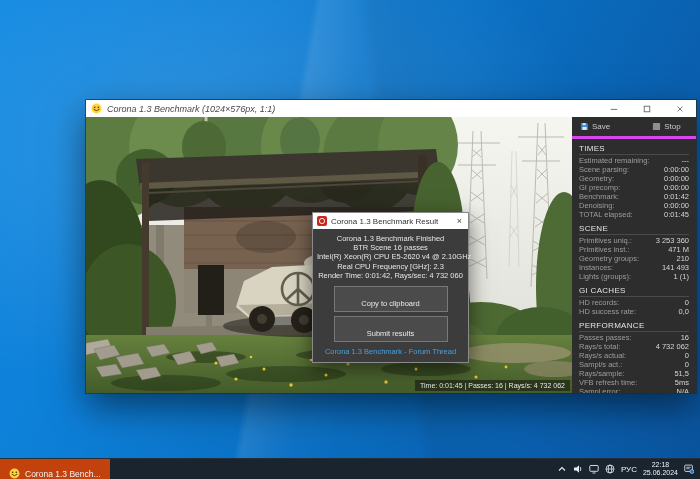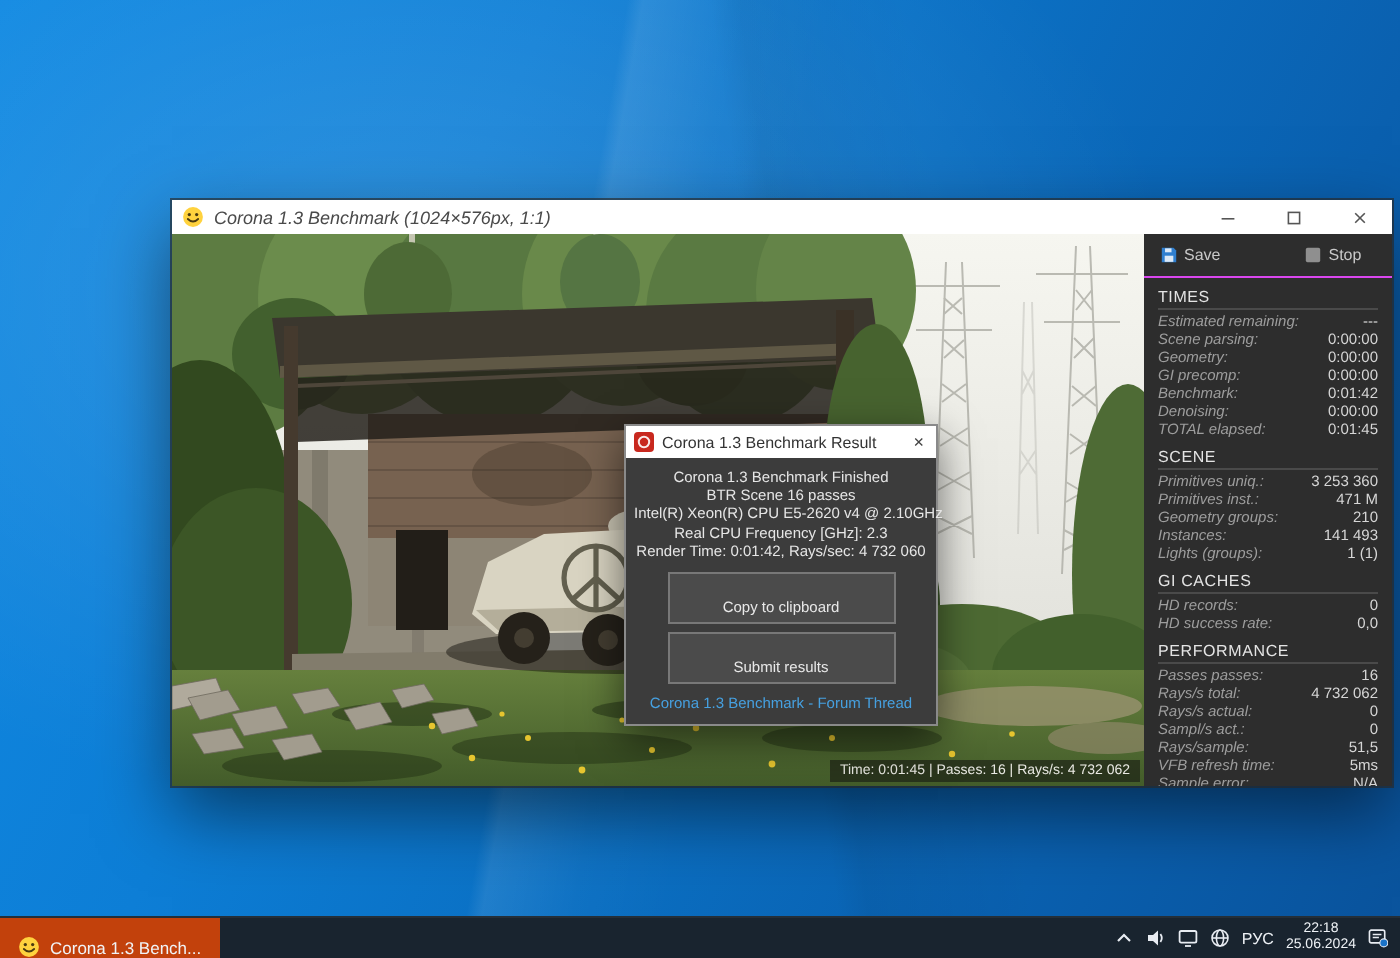--- a/index.html
+++ b/index.html
@@ -29,30 +29,30 @@
 
   
   .render-area { position:relative; width:486px; height:276px; background:#e8e8e2; overflow:hidden; }
   .render-area svg.scene { position:absolute; inset:0; width:100%; height:100%; display:block; }
   .status-overlay { position:absolute; right:2px; bottom:2px; background:rgba(18,18,16,0.55);
     color:#e9e9e3; font-size:7px; line-height:9px; padding:1px 5px; white-space:nowrap; }
 
   
   .sidebar { width:124px; height:276px; background:#2d2d2d; padding:0 7px; overflow:hidden; }
   .sb-toolbar { display:flex; align-items:center; justify-content:space-between; height:22px;
-    margin:0 -7px; padding:0 8px; border-bottom:1px solid #d946ef;gap:42px; }
+    margin:0 -7px; padding:0 8px; border-bottom:3px solid #d946ef;gap:42px; }
   .tb-btn { display:flex; align-items:center; gap:3px; cursor:pointer; }
   .tb-icon svg { width:9px; height:9px; display:block; }
   .tb-label { font-size:8px; color:#c9c9c9; }
 
   .sb-section { margin-top:5px; }
   .sb-header { font-size:8px; font-weight:normal; color:#e4e4e4; letter-spacing:0.3px;
     border-bottom:1px solid #4a4a4a; padding-bottom:1px; margin-bottom:1px; }
   .stat-row { display:flex; justify-content:space-between; font-size:7.5px; line-height:9px; }
-  .stat-label { color:#9d9d9d; white-space:nowrap;font-style:italic; }
+  .stat-label { color:#9d9d9d; white-space:nowrap; }
   .stat-value { color:#d6d6d6; white-space:nowrap; }
 
   
   .dialog { position:absolute; left:226px; top:112px; width:157px; background:#3c3c3c;
     border:1px solid #8a8a8a; box-shadow:0 7px 20px rgba(0,0,0,0.55); }
   .dlg-titlebar { height:16px; background:#ffffff; display:flex; align-items:center; padding:0 4px; gap:4px; }
   .dlg-icon svg { width:10px; height:10px; display:block; }
   .dlg-title { font-size:8px; color:#333; flex:1; white-space:nowrap; overflow:hidden; }
   .dlg-close { font-size:9px; color:#444; padding:0 2px; cursor:pointer; }
   .dlg-body { padding:5px 4px 6px; text-align:center; }
@@ -374,21 +374,21 @@
               </div>
               <div class="stat-row">
                 <span class="stat-label">Rays/sample:</span>
                 <span class="stat-value">51,5</span>
               </div>
               <div class="stat-row">
                 <span class="stat-label">VFB refresh time:</span>
                 <span class="stat-value">5ms</span>
               </div>
               <div class="stat-row">
-                <span class="stat-label">Sample error:</span>
+                <span class="stat-label">Sampl error:</span>
                 <span class="stat-value">N/A</span>
               </div>
             </div>
         </div>
       </div>
     </div>
 
     <div class="dialog">
       <div class="dlg-titlebar">
         <span class="dlg-icon">

